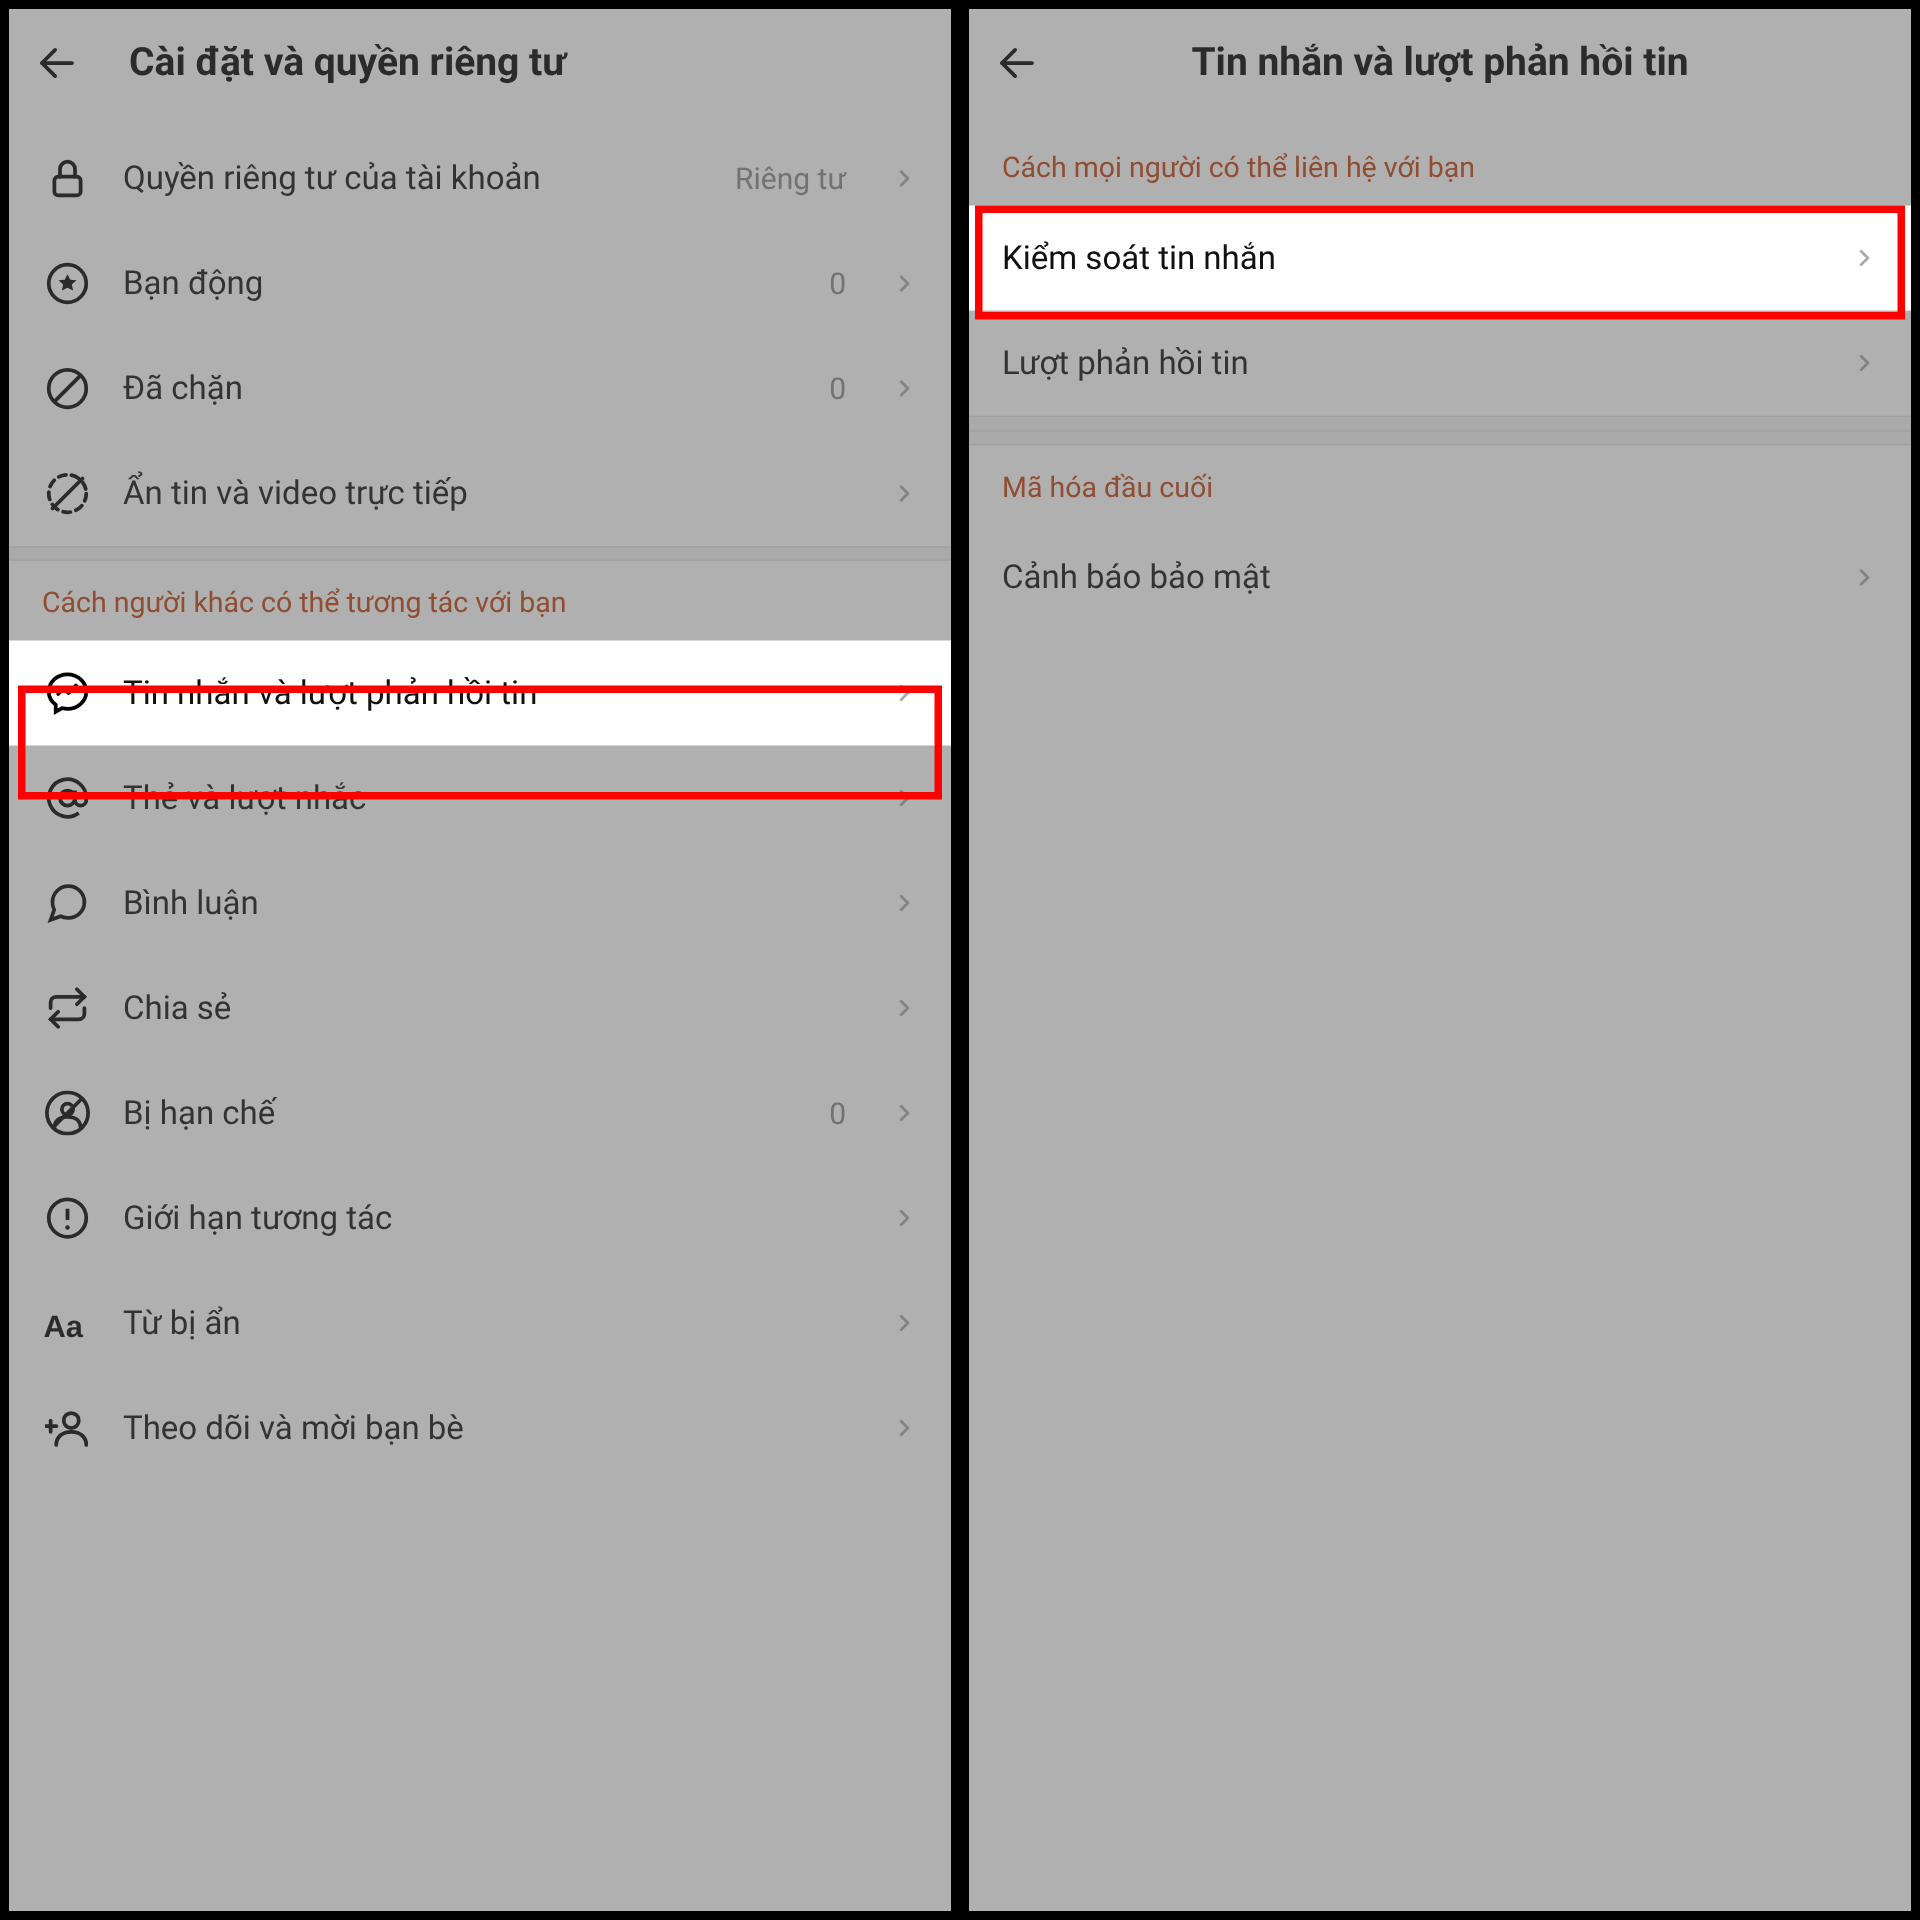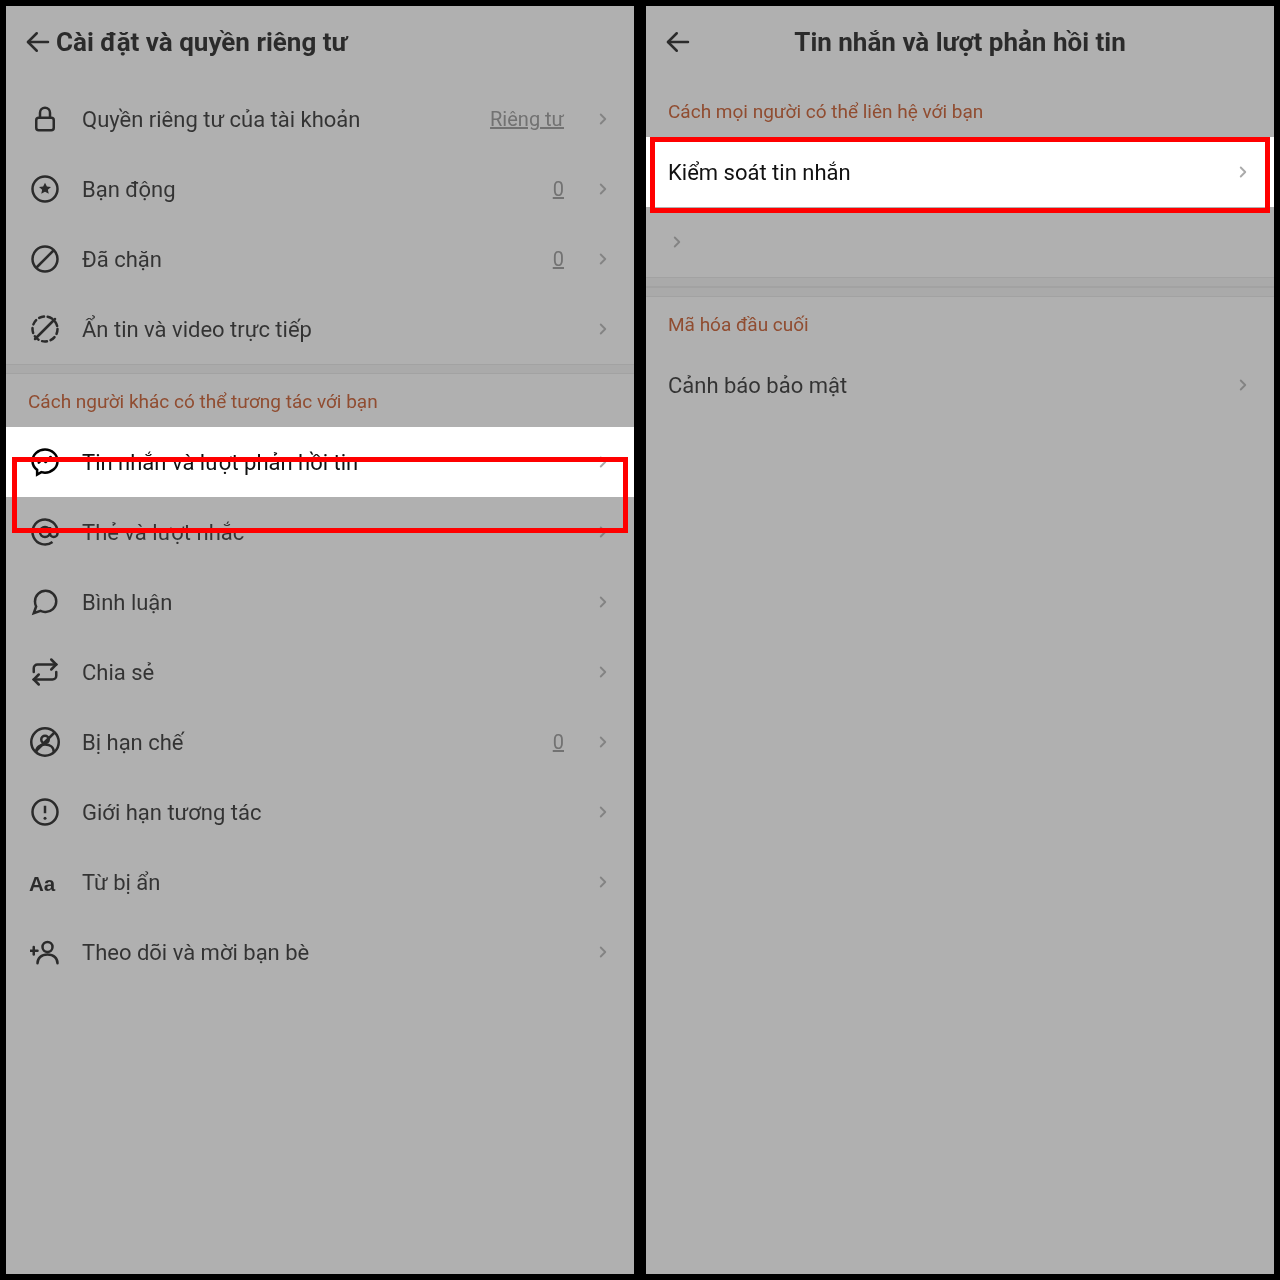--- a/index.html
+++ b/index.html
@@ -25,20 +25,21 @@
   .panel-content {
     width: 100%;
     height: 100%;
     background: #fff;
     position: relative;
   }
   .header {
     display: flex;
     align-items: center;
     padding: 18px 14px 24px 14px;
+    gap: 30px;
   }
   .header.center-title { gap: 0; justify-content: flex-start; }
   .back-arrow {
     width: 36px;
     height: 36px;
     display: flex;
     align-items: center;
     justify-content: center;
     flex-shrink: 0;
   }
@@ -77,21 +78,20 @@
   }
   .row .label {
     flex: 1;
     font-size: 22px;
     color: #111;
   }
   .row .value {
     font-size: 20px;
     color: #888;
     margin-right: 10px;
-    text-decoration: underline;
   }
   .row .chevron {
     width: 18px;
     height: 18px;
     display: flex;
     align-items: center;
     justify-content: center;
     color: #aaa;
   }
   .highlight {
@@ -351,20 +351,21 @@
       <div class="row noicon undim">
         <span class="label">Kiểm soát tin nhắn</span>
         <span class="chevron">
             <svg viewBox="0 0 24 24" width="18" height="18" fill="none" stroke="#aaa" stroke-width="2.5" stroke-linecap="round" stroke-linejoin="round">
               <polyline points="9 6 15 12 9 18"></polyline>
             </svg>
           </span>
       </div>
 
       <div class="row noicon">
+        <span class="label">Lượt phản hồi tin</span>
         <span class="chevron">
             <svg viewBox="0 0 24 24" width="18" height="18" fill="none" stroke="#aaa" stroke-width="2.5" stroke-linecap="round" stroke-linejoin="round">
               <polyline points="9 6 15 12 9 18"></polyline>
             </svg>
           </span>
       </div>
 
       <div class="divider"></div>
 
 

